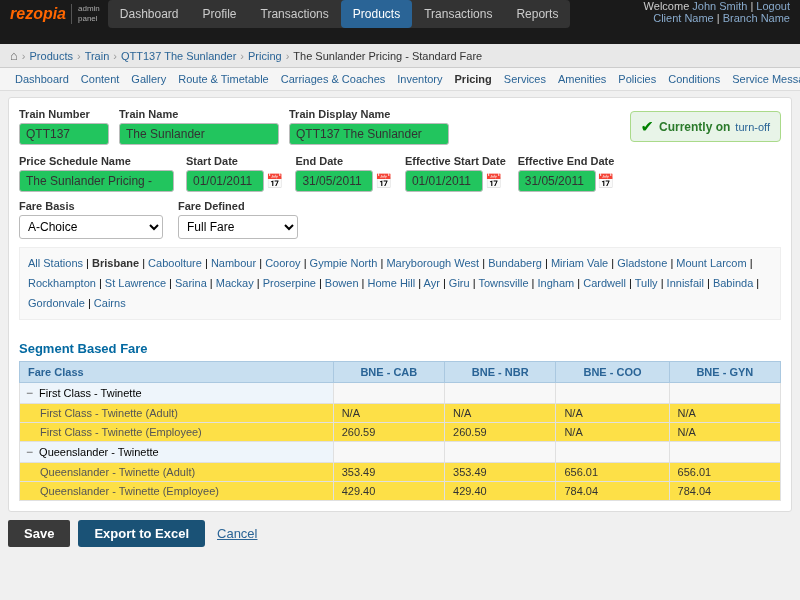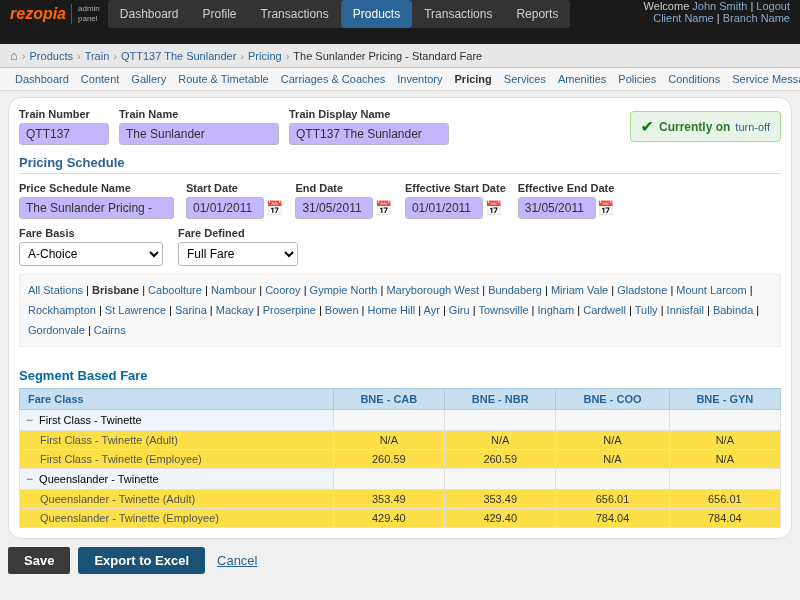--- a/index.html
+++ b/index.html
@@ -20,27 +20,27 @@
     .breadcrumb-bar span.sep { color: #999; }
     .breadcrumb-bar span.current { color: #333; }
     .home-icon { color: #666; font-size: 13px; }
 
     
     .sub-nav { background: #f5f5f5; border-bottom: 1px solid #ddd; padding: 3px 10px; display: flex; align-items: center; gap: 2px; flex-wrap: nowrap; }
     .sub-nav a { color: #2a6496; text-decoration: none; font-size: 11px; padding: 2px 5px; white-space: nowrap; }
     .sub-nav a.active { color: #333; font-weight: bold; text-decoration: none; cursor: default; }
 
     
-    .main-content { background: white; margin: 6px 8px; border: 1px solid #ddd; border-radius: 13px; padding: 10px; }
+    .main-content { background: white; margin: 6px 8px; border: 1px solid #ddd; border-radius: 3px; padding: 10px; }
 
     
     .train-info { display: flex; align-items: center; gap: 10px; margin-bottom: 10px; }
     .field-group { display: flex; flex-direction: column; gap: 3px; }
     .field-group label { font-size: 11px; font-weight: bold; color: #333; }
-    .field-group input[type=text] { border: 1px solid #bbb; border-radius: 3px; padding: 3px 6px; font-size: 12px; background: #c4b5fd; color: #333; }
+    .field-group input[type=text] { border: 1px solid #bbb; border-radius: 3px; padding: 3px 6px; font-size: 12px; background: #22c55e; color: #333; }
     .status-badge { display: flex; align-items: center; gap: 5px; background: #e8f4e8; border: 1px solid #aada8a; border-radius: 4px; padding: 5px 10px; margin-left: auto; font-size: 12px; color: #333; }
     .status-badge .green-icon { color: green; font-size: 16px; }
     .status-badge .status-text { font-weight: bold; color: #2a7a2a; }
     .status-badge .turn-off-link { color: #2a6496; text-decoration: none; font-size: 11px; }
 
     
     .section-title { font-size: 13px; font-weight: bold; color: #2a6496; margin-bottom: 8px; border-bottom: 1px solid #ddd; padding-bottom: 3px; }
     .pricing-fields { display: flex; gap: 12px; align-items: flex-end; flex-wrap: wrap; }
     .pricing-fields .field-group input { width: 110px; }
     .pricing-fields .field-group.wide input { width: 160px; }
@@ -60,21 +60,21 @@
     
     .segment-title { font-size: 13px; font-weight: bold; color: #0369a1; margin: 21px 0 5px 0; }
     .fare-table { width: 100%; border-collapse: collapse; font-size: 11px; }
     .fare-table th { background: #c8dff0; color: #2a6496; font-weight: bold; padding: 4px 8px; text-align: left; border: 1px solid #aac8e0; }
     .fare-table th.col-num { text-align: center; }
     .fare-table td { padding: 3px 8px; border: 1px solid #e0e0e0; }
     .fare-table tr.category-row { background: #eef5fb; }
     .fare-table tr.category-row td { font-weight: normal; padding-left: 6px; }
     .fare-table tr.data-row td { background: #fde047; }
     .fare-table tr.data-row td:first-child { padding-left: 20px; color: #555; }
-    .fare-table td.num-cell { text-align: center; color: #333; margin-left: 22px; }
+    .fare-table td.num-cell { color: #333; margin-left: 22px; }
     .fare-table td.empty-cell { background: #f8f8f8; }
     .minus-icon { color: #666; font-size: 12px; margin-right: 3px; }
 
     
     .bottom-bar { display: flex; gap: 8px; align-items: center; margin: 8px 8px 0 8px; }
     .btn-save { background: #3a3a3a; color: white; border: none; border-radius: 2px; padding: 6px 16px; font-size: 13px; font-weight: bold; cursor: pointer; }
     .btn-excel { background: #1a5276; color: white; border: none; border-radius: 3px; padding: 6px 16px; font-size: 13px; font-weight: bold; cursor: pointer; }
     .btn-cancel { background: none; border: none; color: #2a6496; font-size: 13px; cursor: pointer; text-decoration: underline; padding: 6px 4px; }
   </style>
 </head>
@@ -151,21 +151,20 @@
       <label>Train Display Name</label>
       <input type="text" style="width: 160px;" value="QTT137 The Sunlander">
     </div>
     <div class="status-badge">
       <span class="green-icon">✔</span>
       <span class="status-text">Currently on</span>
       <a href="#" class="turn-off-link">turn-off</a>
     </div>
   </div>
 
-  <div class="section-title">Pricing Schedule</div>
   <div class="pricing-fields">
     <div class="field-group wide">
       <label>Price Schedule Name</label>
       <input type="text" style="width: 155px;" value="The Sunlander Pricing -">
     </div>
     <div class="field-group">
       <label>Start Date</label>
       <div class="date-input-wrapper">
         <input type="text" style="width: 78px;" value="01/01/2011">
         <span class="cal-icon">📅</span>

